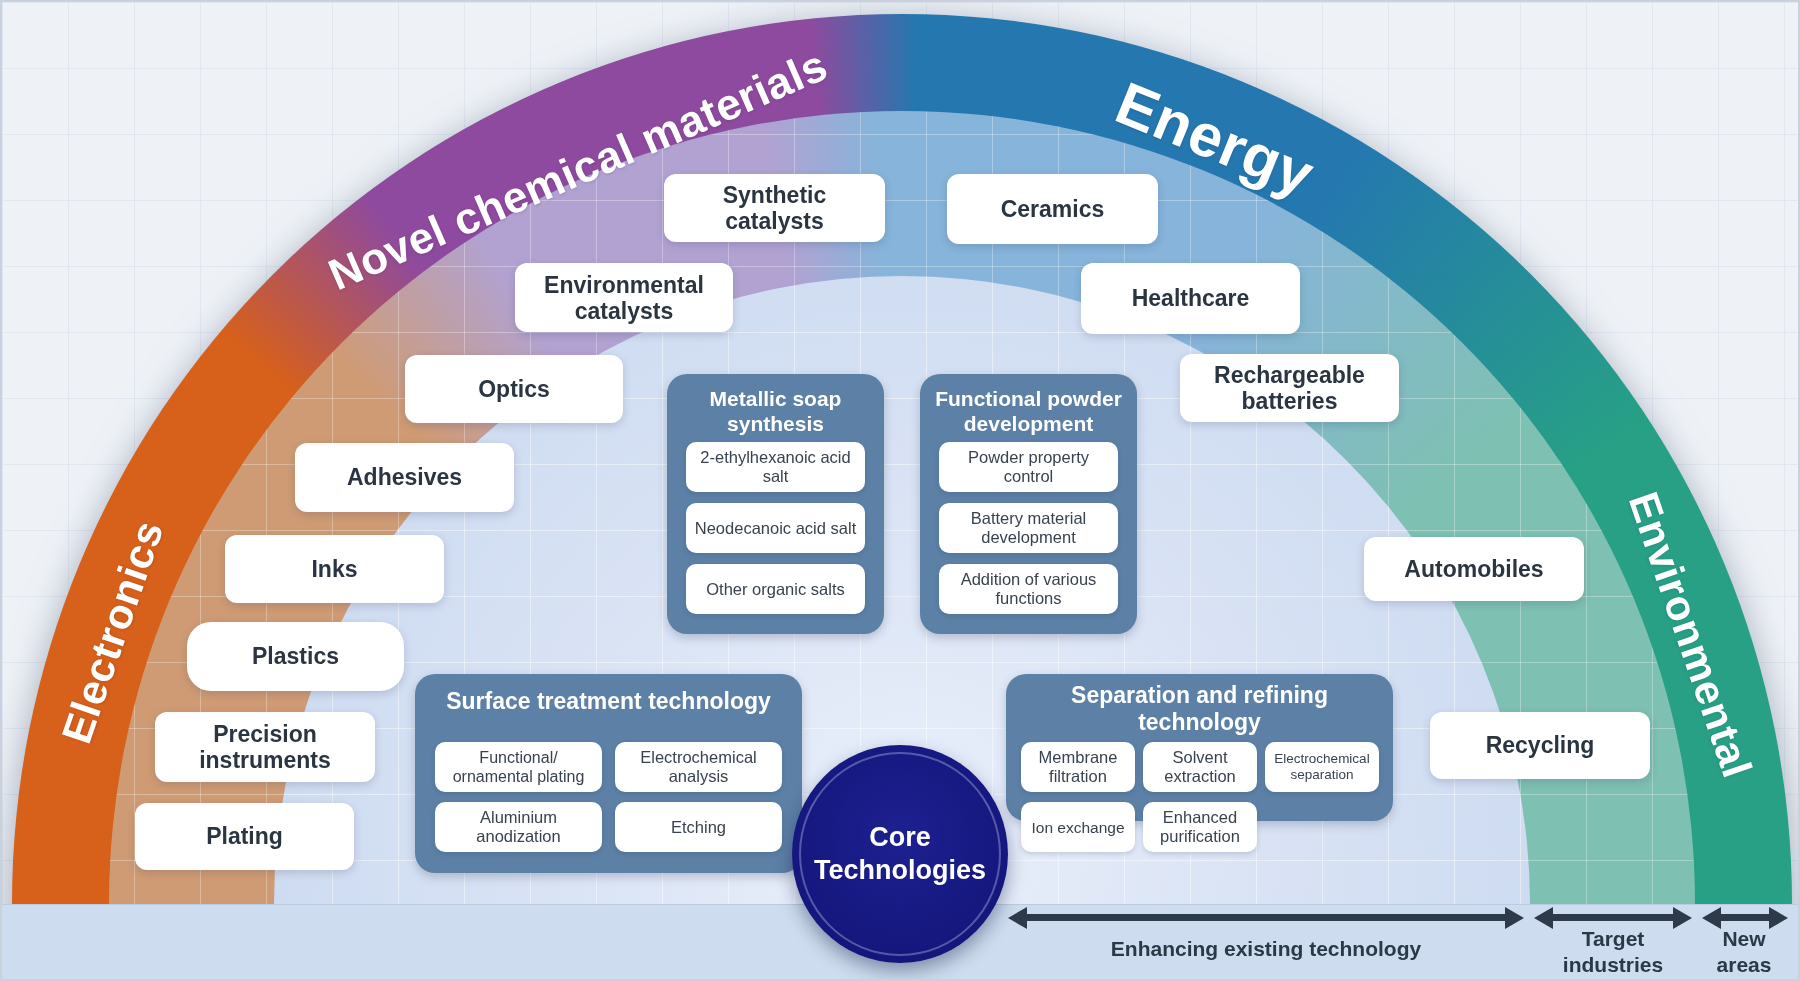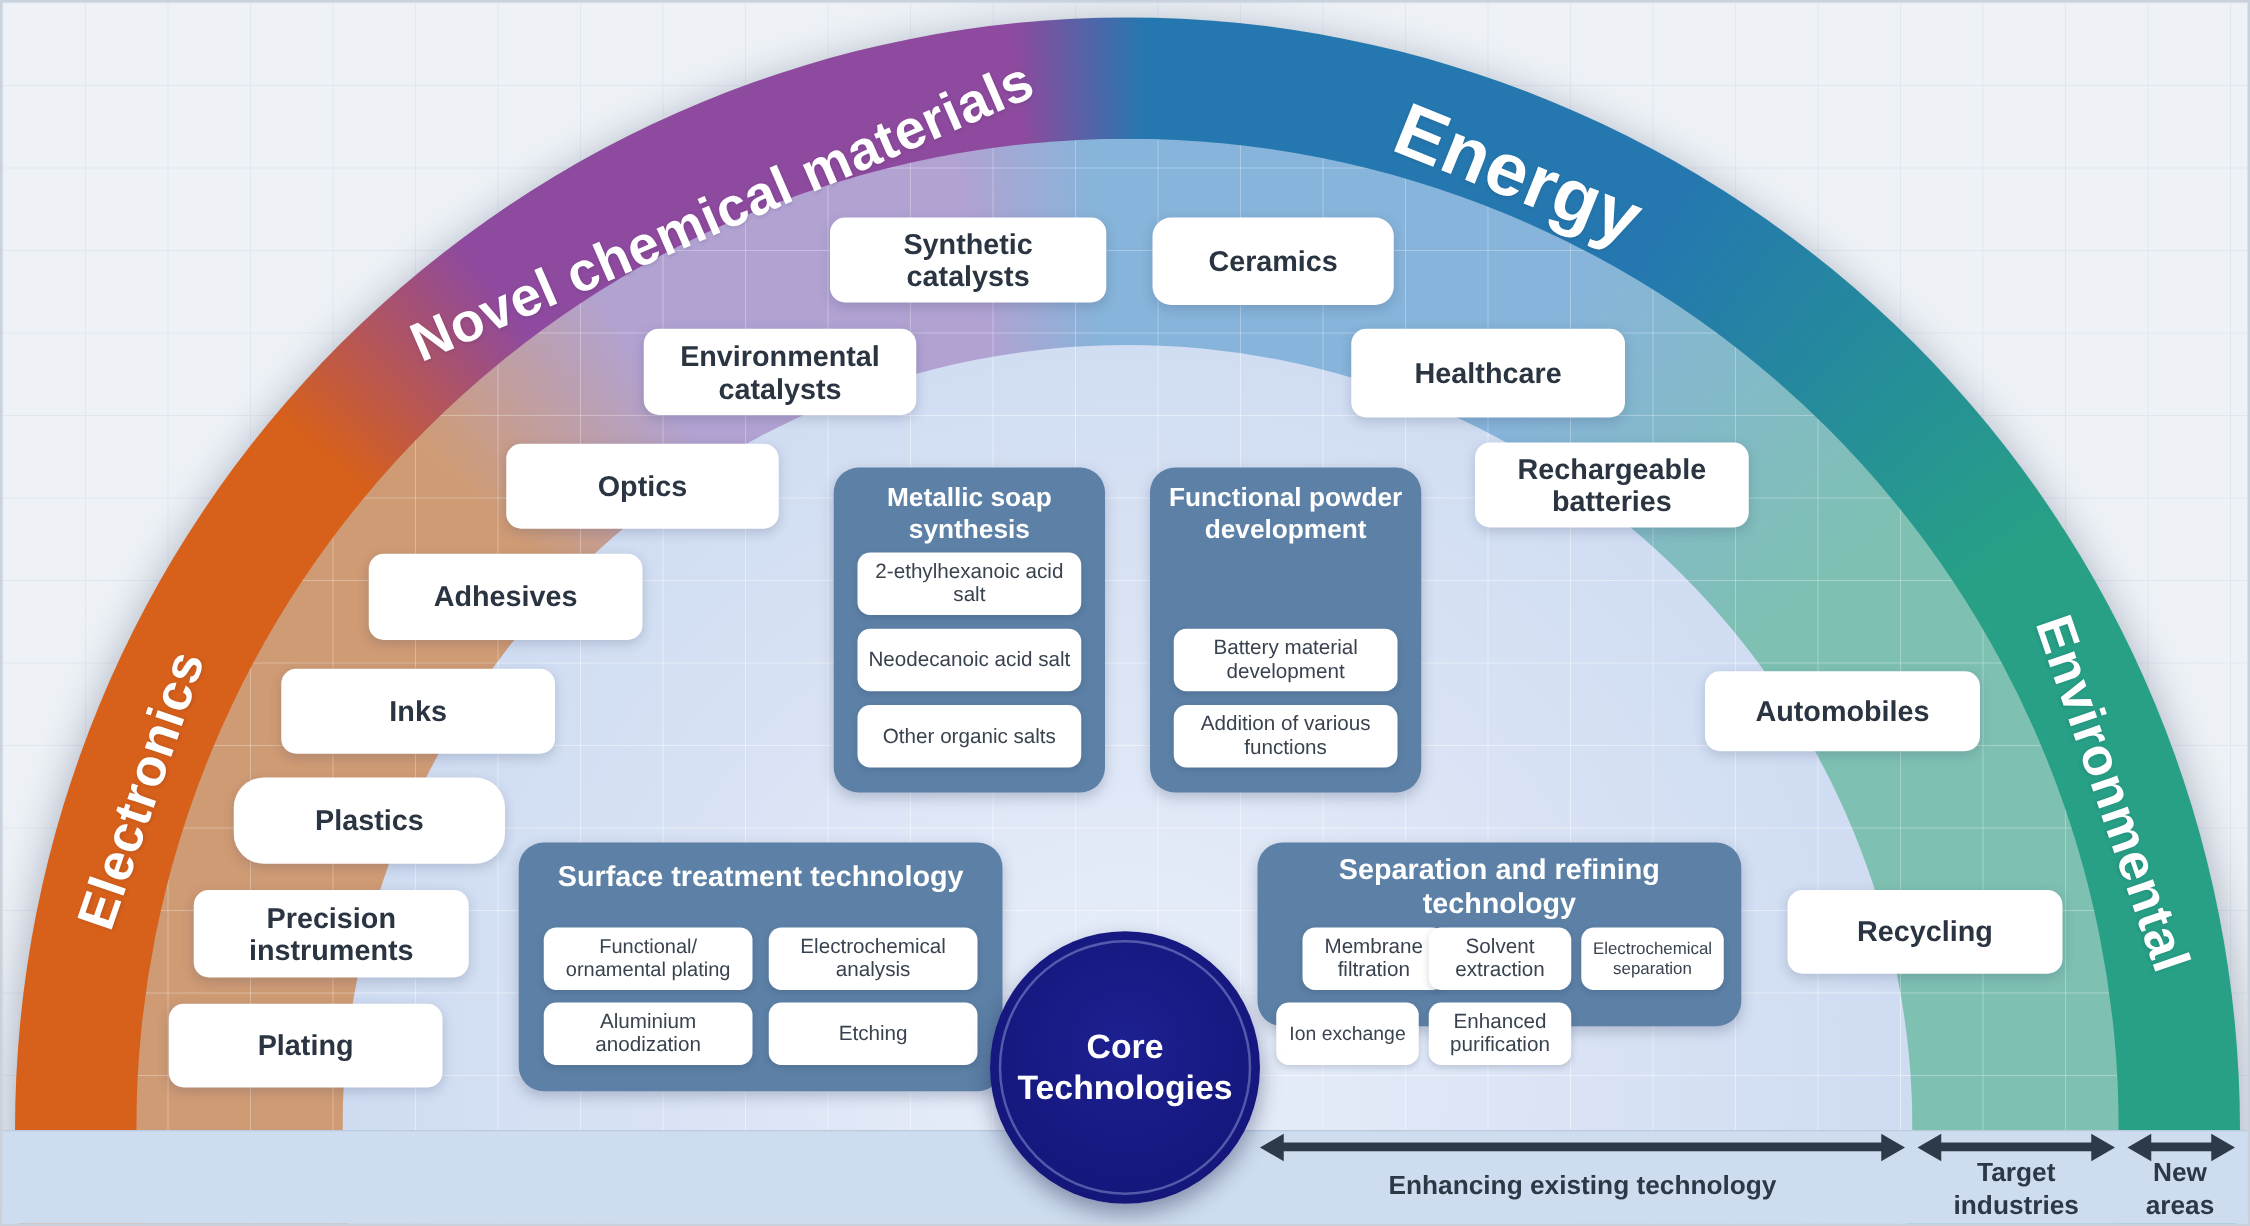--- a/index.html
+++ b/index.html
@@ -100,50 +100,51 @@
   <div class="band-label" id="lbl-environmental">Environmental</div>
 
   <div class="ibox" style="left:133px;top:801px;width:219px;height:67px;">Plating</div>
   <div class="ibox" style="left:153px;top:710px;width:220px;height:70px;line-height:26px;">Precision instruments</div>
   <div class="ibox" style="left:185px;top:620px;width:217px;height:69px;border-radius:24px;">Plastics</div>
   <div class="ibox" style="left:293px;top:441px;width:219px;height:69px;">Adhesives</div>
   <div class="ibox" style="left:223px;top:533px;width:219px;height:68px;">Inks</div>
   <div class="ibox" style="left:403px;top:353px;width:218px;height:68px;">Optics</div>
   <div class="ibox" style="left:513px;top:261px;width:218px;height:69px;line-height:26px;">Environmental catalysts</div>
   <div class="ibox" style="left:662px;top:172px;width:221px;height:68px;line-height:26px;">Synthetic catalysts</div>
-  <div class="ibox" style="left:920px;top:172px;width:193px;height:70px;border-radius:15px;">Ceramics</div>
+  <div class="ibox" style="left:945px;top:172px;width:211px;height:70px;">Ceramics</div>
   <div class="ibox" style="left:1079px;top:261px;width:219px;height:71px;">Healthcare</div>
   <div class="ibox" style="left:1178px;top:352px;width:219px;height:68px;line-height:26px;">Rechargeable batteries</div>
   <div class="ibox" style="left:1362px;top:535px;width:220px;height:64px;">Automobiles</div>
   <div class="ibox" style="left:1428px;top:710px;width:220px;height:67px;">Recycling</div>
 
   <div class="panel" style="left:665px;top:372px;width:217px;height:260px;">
     <div class="panel-title pt-small">Metallic soap synthesis</div>
     <div class="pbox" style="left:19px;top:68px;width:179px;height:50px;">2-ethylhexanoic acid salt</div>
     <div class="pbox" style="left:19px;top:129px;width:179px;height:50px;">Neodecanoic acid salt</div>
     <div class="pbox" style="left:19px;top:190px;width:179px;height:50px;">Other organic salts</div>
   </div>
 
   <div class="panel" style="left:918px;top:372px;width:217px;height:260px;">
     <div class="panel-title pt-small">Functional powder development</div>
+    <div class="pbox" style="left:19px;top:68px;width:179px;height:50px;">Powder property control</div>
     <div class="pbox" style="left:19px;top:129px;width:179px;height:50px;">Battery material development</div>
     <div class="pbox" style="left:19px;top:190px;width:179px;height:50px;">Addition of various functions</div>
   </div>
 
   <div class="panel" style="left:413px;top:672px;width:387px;height:199px;">
     <div class="panel-title pt-big" style="white-space:nowrap;">Surface treatment technology</div>
     <div class="pbox" style="left:20px;top:68px;width:167px;height:50px;font-size:16px;">Functional/ ornamental plating</div>
     <div class="pbox" style="left:200px;top:68px;width:167px;height:50px;">Electrochemical analysis</div>
     <div class="pbox" style="left:20px;top:128px;width:167px;height:50px;">Aluminium anodization</div>
     <div class="pbox" style="left:200px;top:128px;width:167px;height:50px;">Etching</div>
   </div>
 
   <div class="panel" style="left:1004px;top:672px;width:387px;height:147px;">
     <div class="panel-title pt-big" style="top:8px;padding:0 30px;">Separation and refining technology</div>
-    <div class="pbox" style="left:15px;top:68px;width:114px;height:50px;margin-left:21px;">Membrane filtration</div>
+    <div class="pbox" style="left:15px;top:68px;width:114px;height:50px;">Membrane filtration</div>
     <div class="pbox" style="left:137px;top:68px;width:114px;height:50px;">Solvent extraction</div>
     <div class="pbox" style="left:259px;top:68px;width:114px;height:50px;font-size:13.5px;line-height:16px;">Electrochemical separation</div>
     <div class="pbox" style="left:15px;top:128px;width:114px;height:50px;font-size:15.5px;text-align:right;">Ion exchange</div>
     <div class="pbox" style="left:137px;top:128px;width:114px;height:50px;">Enhanced purification</div>
   </div>
 
   <div id="core">
     <div class="core-label">Core Technologies</div>
   </div>
 

